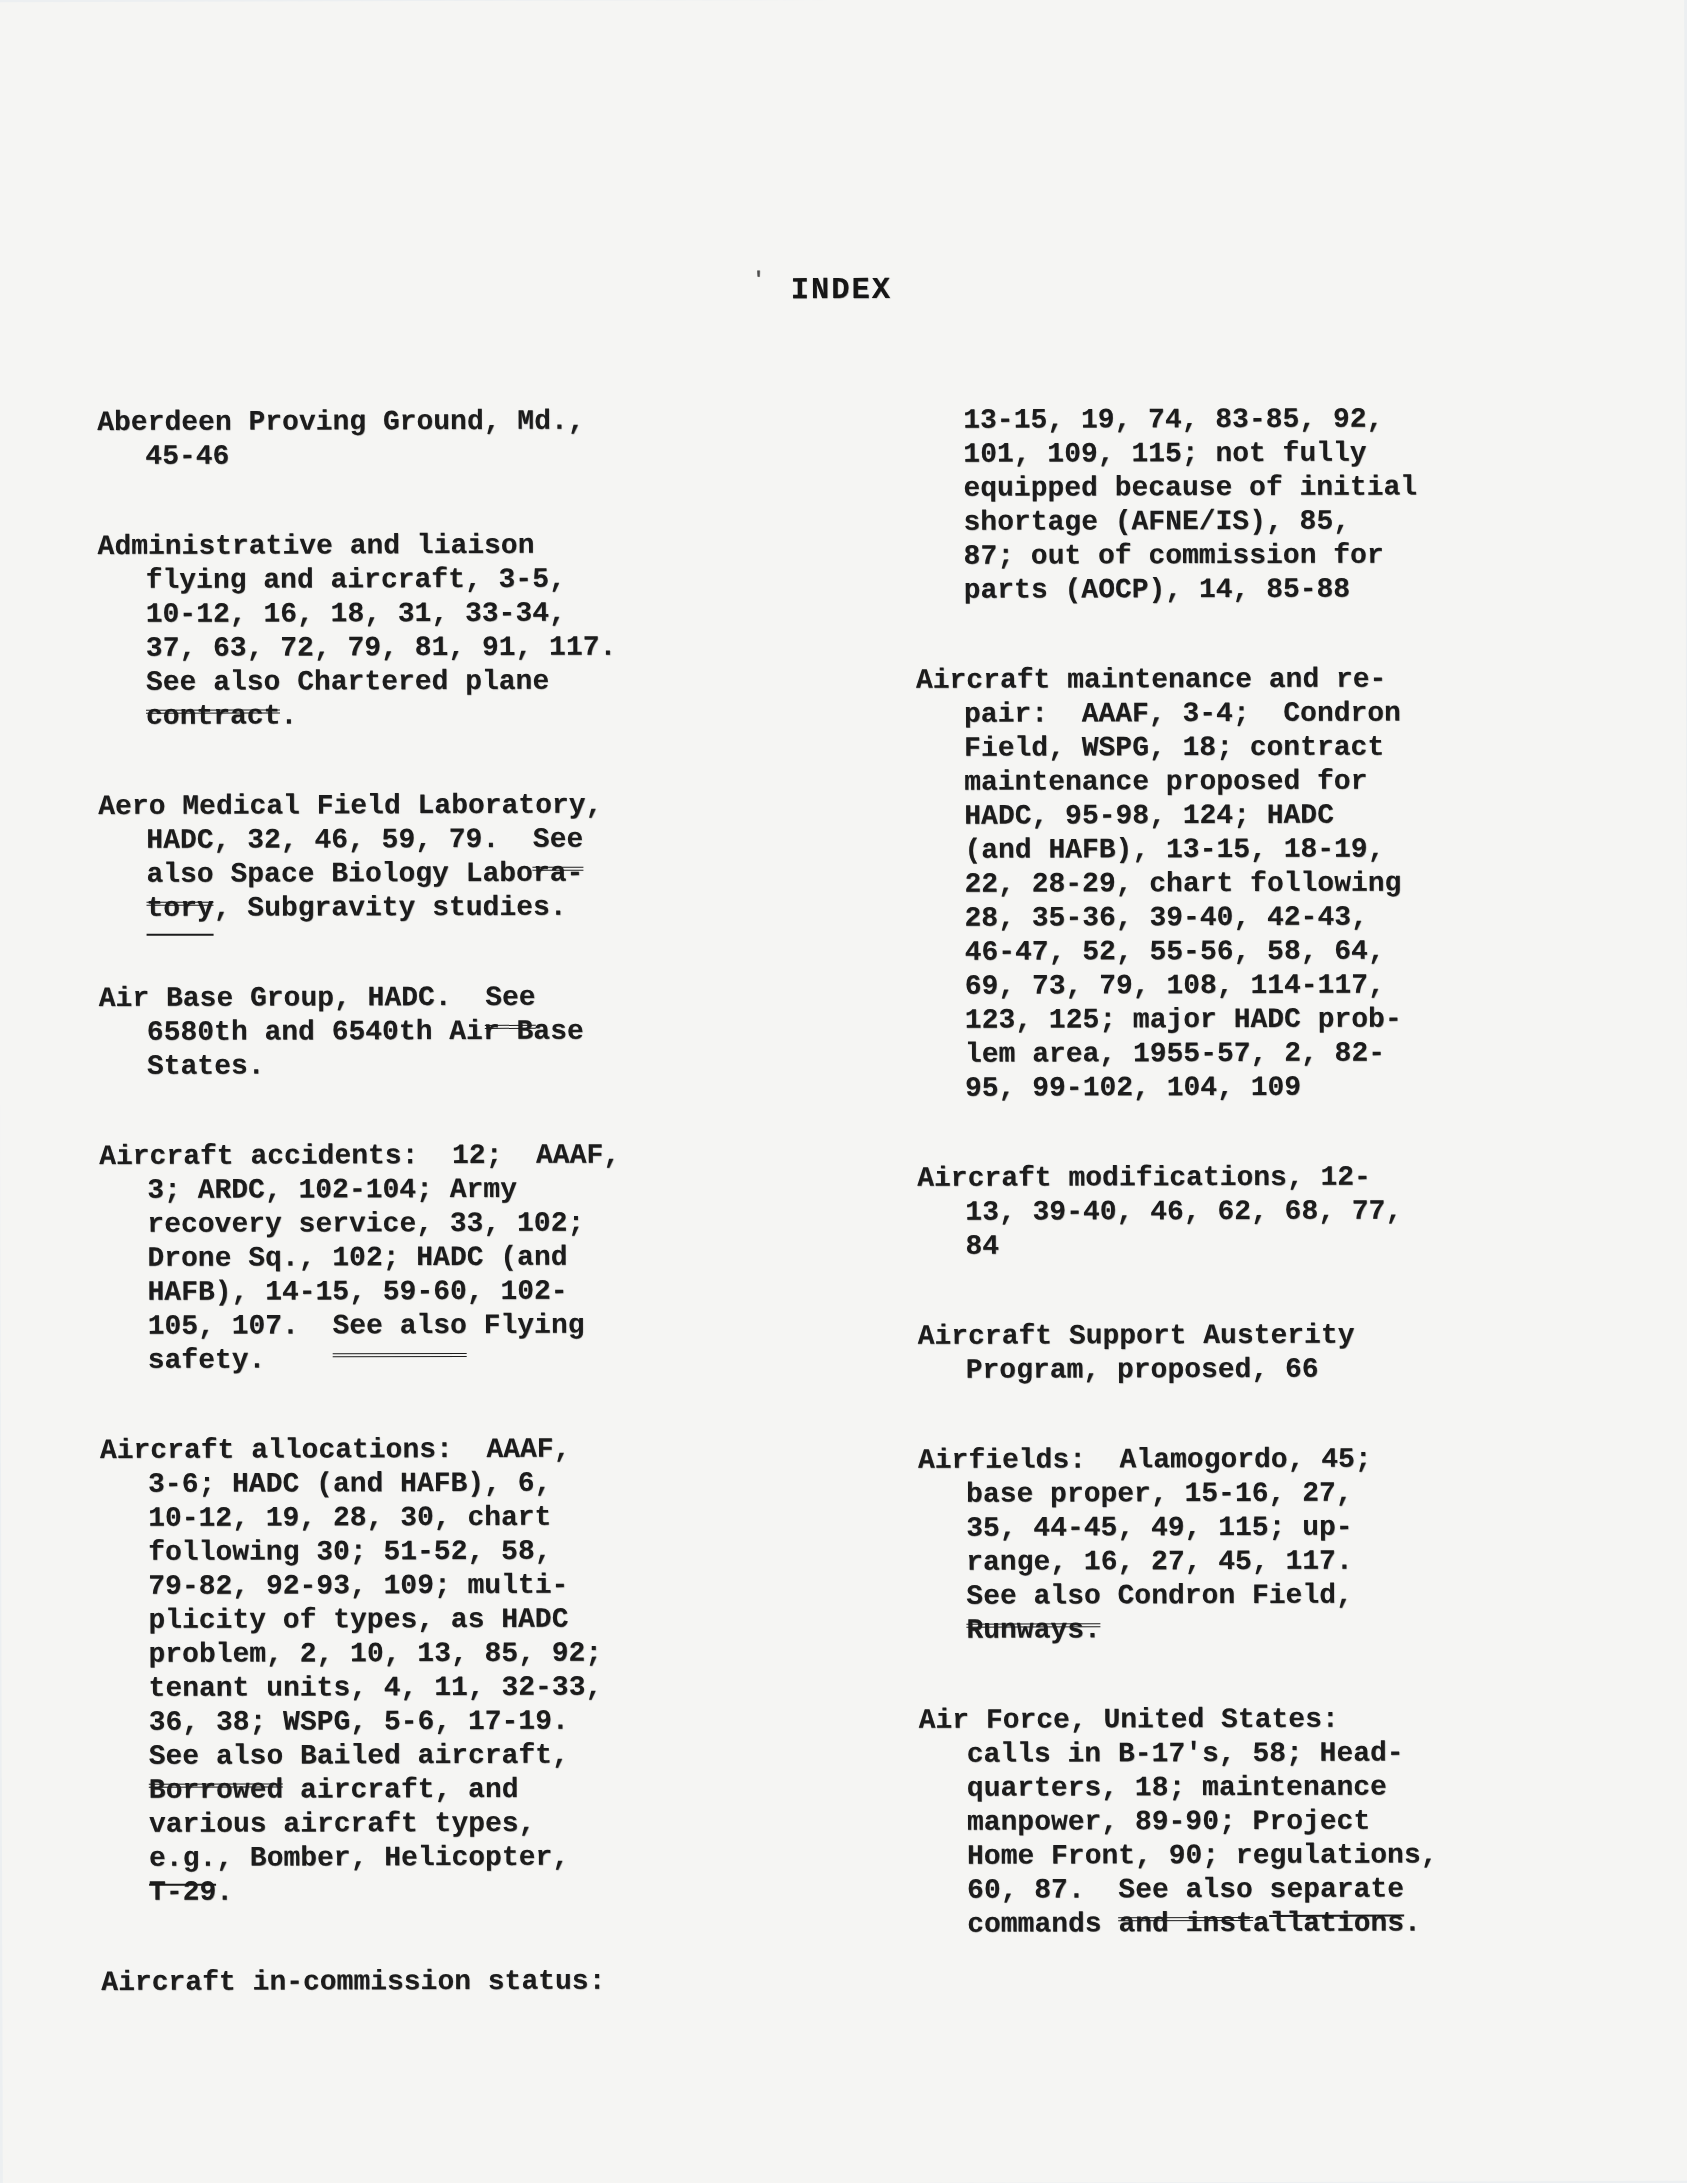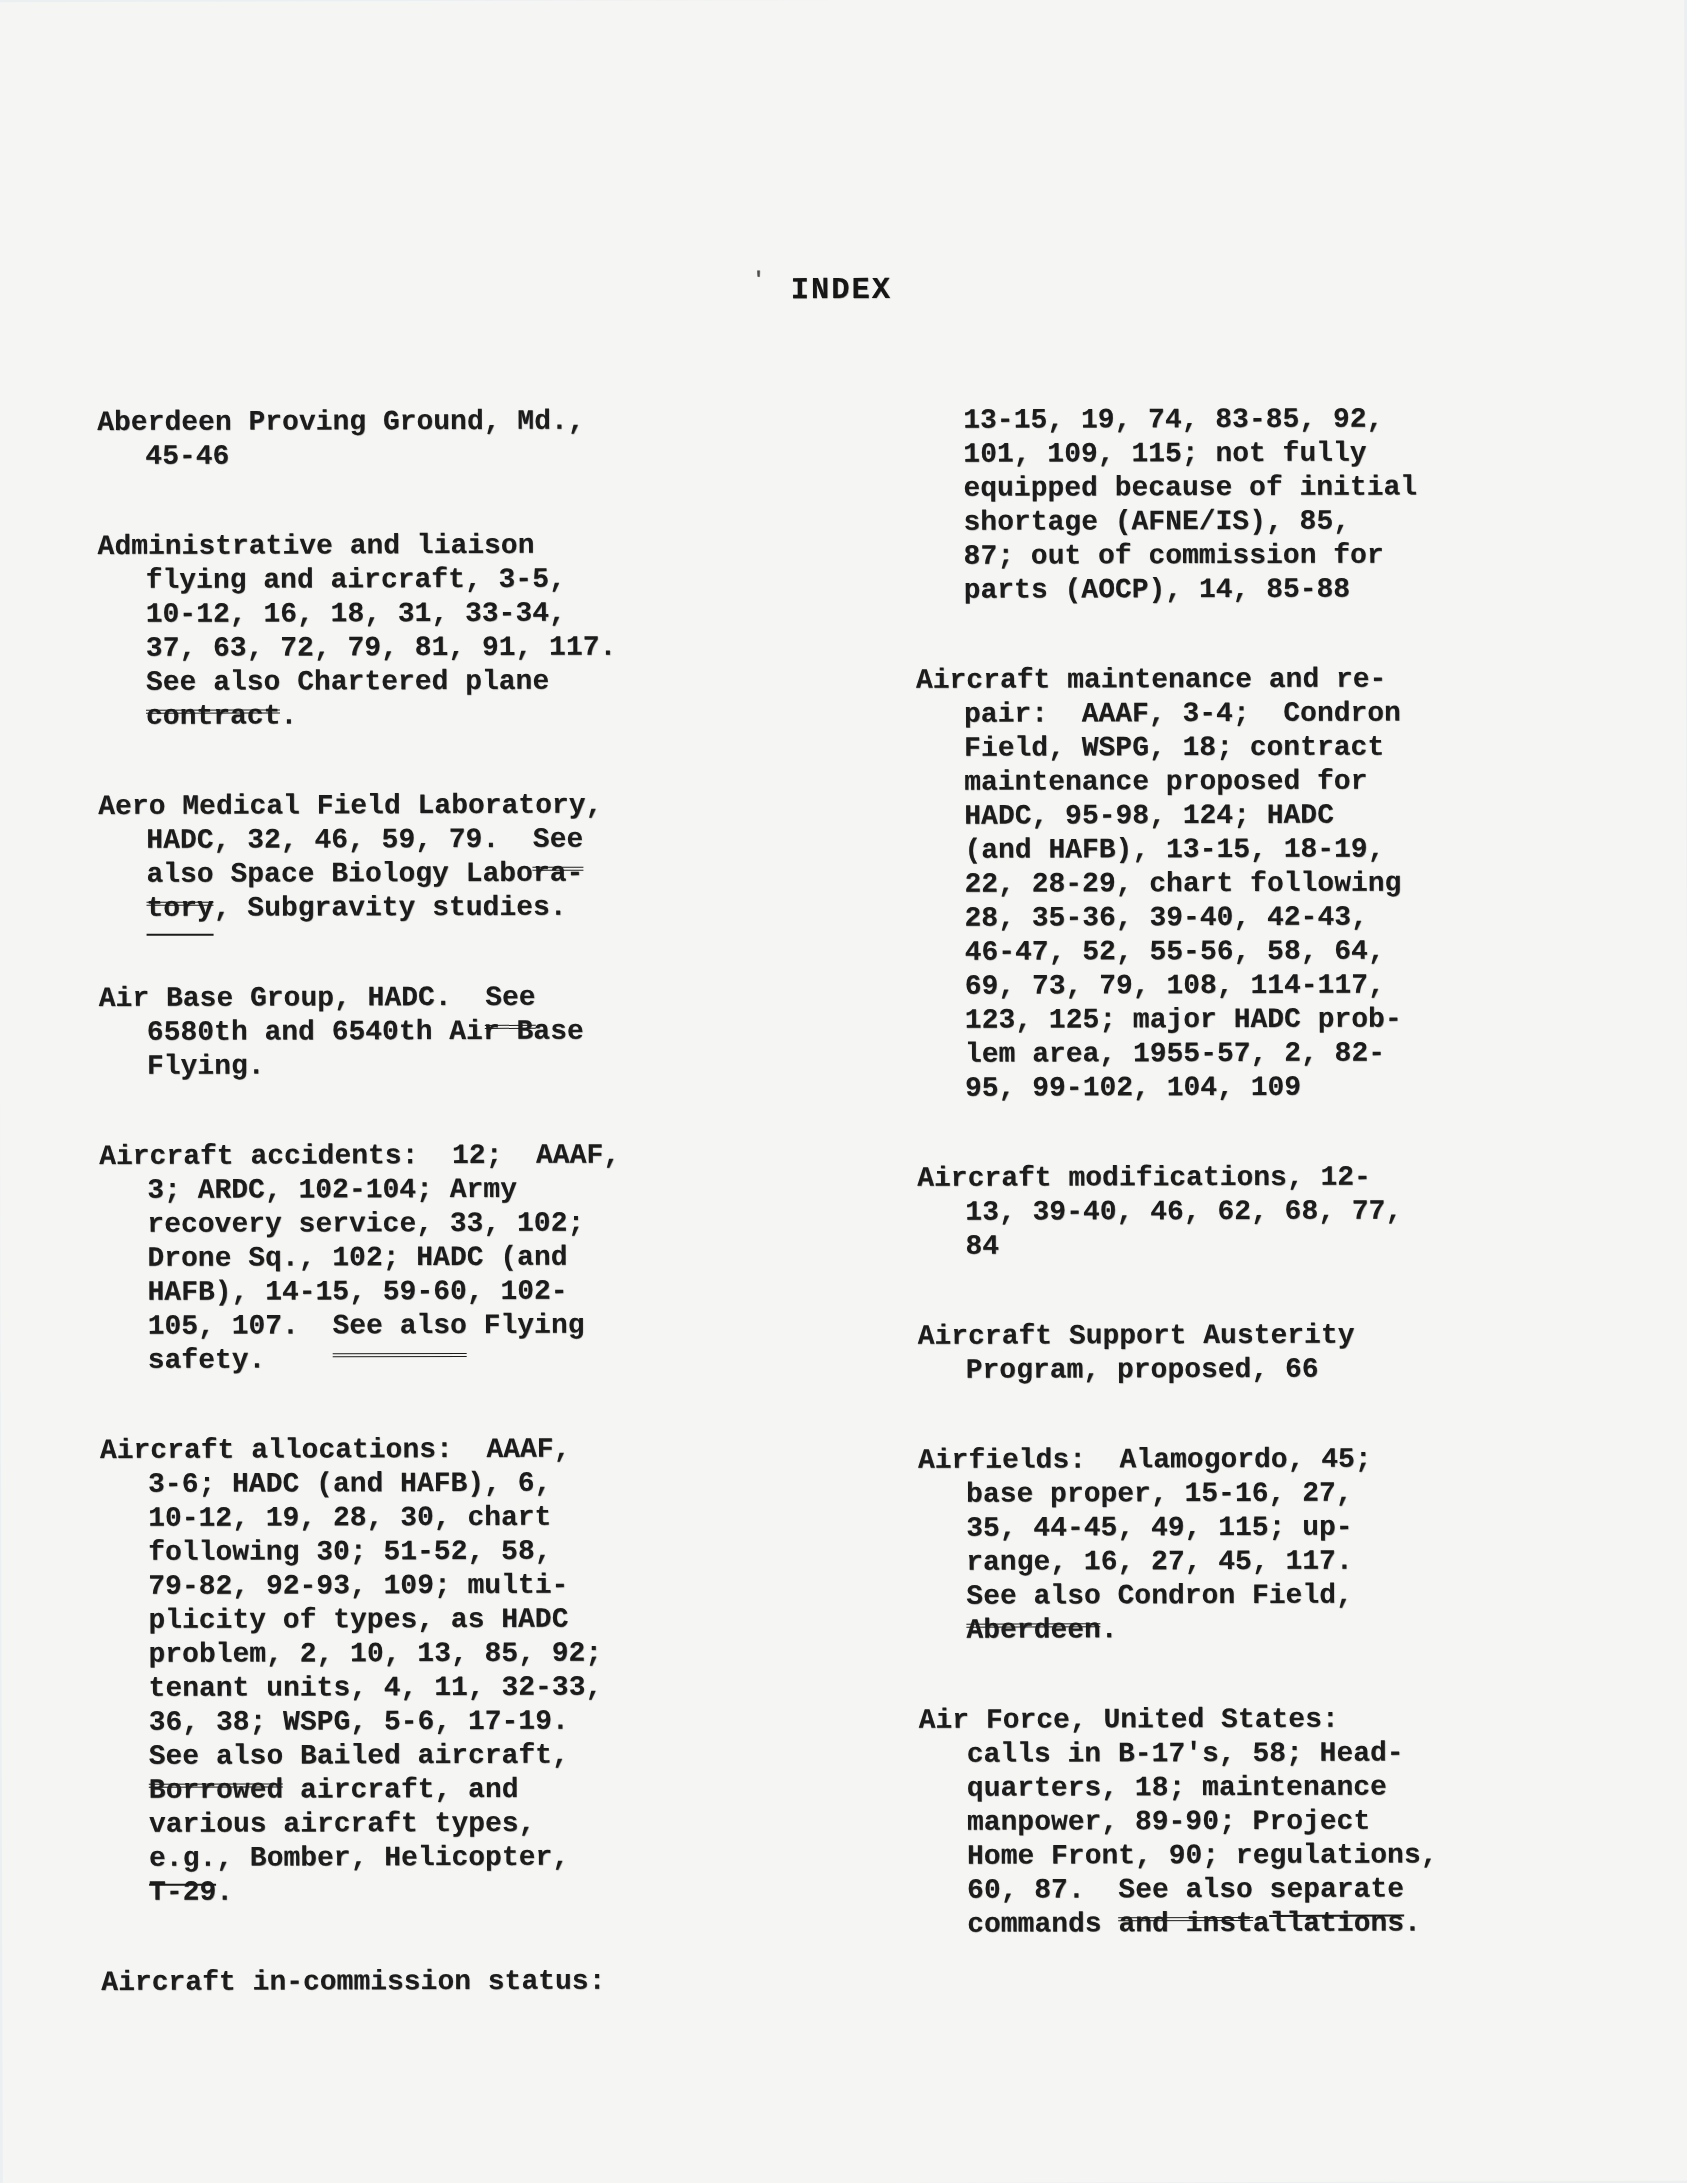--- a/index.html
+++ b/index.html
@@ -88,21 +88,21 @@
       </div>
       <div class="entry">
         <div class="line"><span>Aero Medical Field Laboratory,</span></div>
         <div class="line cont"><span>HADC, 32, 46, 59, 79.  </span><span class="u-double">See</span></div>
         <div class="line cont"><span class="u-double">also</span><span> Space Biology Labora-</span></div>
         <div class="line cont"><span class="u-single">tory</span><span>, Subgravity studies.</span></div>
       </div>
       <div class="entry">
         <div class="line"><span>Air Base Group, HADC.  </span><span class="u-double">See</span></div>
         <div class="line cont"><span>6580th and 6540th Air Base</span></div>
-        <div class="line cont"><span>Flying.</span></div>
+        <div class="line cont"><span>States.</span></div>
       </div>
       <div class="entry">
         <div class="line"><span>Aircraft accidents:  12;  AAAF,</span></div>
         <div class="line cont"><span>3; ARDC, 102-104; Army</span></div>
         <div class="line cont"><span>recovery service, 33, 102;</span></div>
         <div class="line cont"><span>Drone Sq., 102; HADC (and</span></div>
         <div class="line cont"><span>HAFB), 14-15, 59-60, 102-</span></div>
         <div class="line cont"><span>105, 107.  </span><span class="u-double">See also</span><span> Flying</span></div>
         <div class="line cont"><span>safety.</span></div>
       </div>
@@ -158,21 +158,21 @@
       <div class="entry">
         <div class="line"><span>Aircraft Support Austerity</span></div>
         <div class="line cont"><span>Program, proposed, 66</span></div>
       </div>
       <div class="entry">
         <div class="line"><span>Airfields:  Alamogordo, 45;</span></div>
         <div class="line cont"><span>base proper, 15-16, 27,</span></div>
         <div class="line cont"><span>35, 44-45, 49, 115; up-</span></div>
         <div class="line cont"><span>range, 16, 27, 45, 117.</span></div>
         <div class="line cont"><span class="u-double">See also</span><span> Condron Field,</span></div>
-        <div class="line cont"><span>Aberdeen.</span></div>
+        <div class="line cont"><span>Runways.</span></div>
       </div>
       <div class="entry">
         <div class="line"><span>Air Force, United States:</span></div>
         <div class="line cont"><span>calls in B-17's, 58; Head-</span></div>
         <div class="line cont"><span>quarters, 18; maintenance</span></div>
         <div class="line cont"><span>manpower, 89-90; Project</span></div>
         <div class="line cont"><span>Home Front, 90; regulations,</span></div>
         <div class="line cont"><span>60, 87.  </span><span class="u-double">See also</span><span> </span><span class="u-single">separate</span></div>
         <div class="line cont"><span>commands and installations.</span></div>
       </div>

